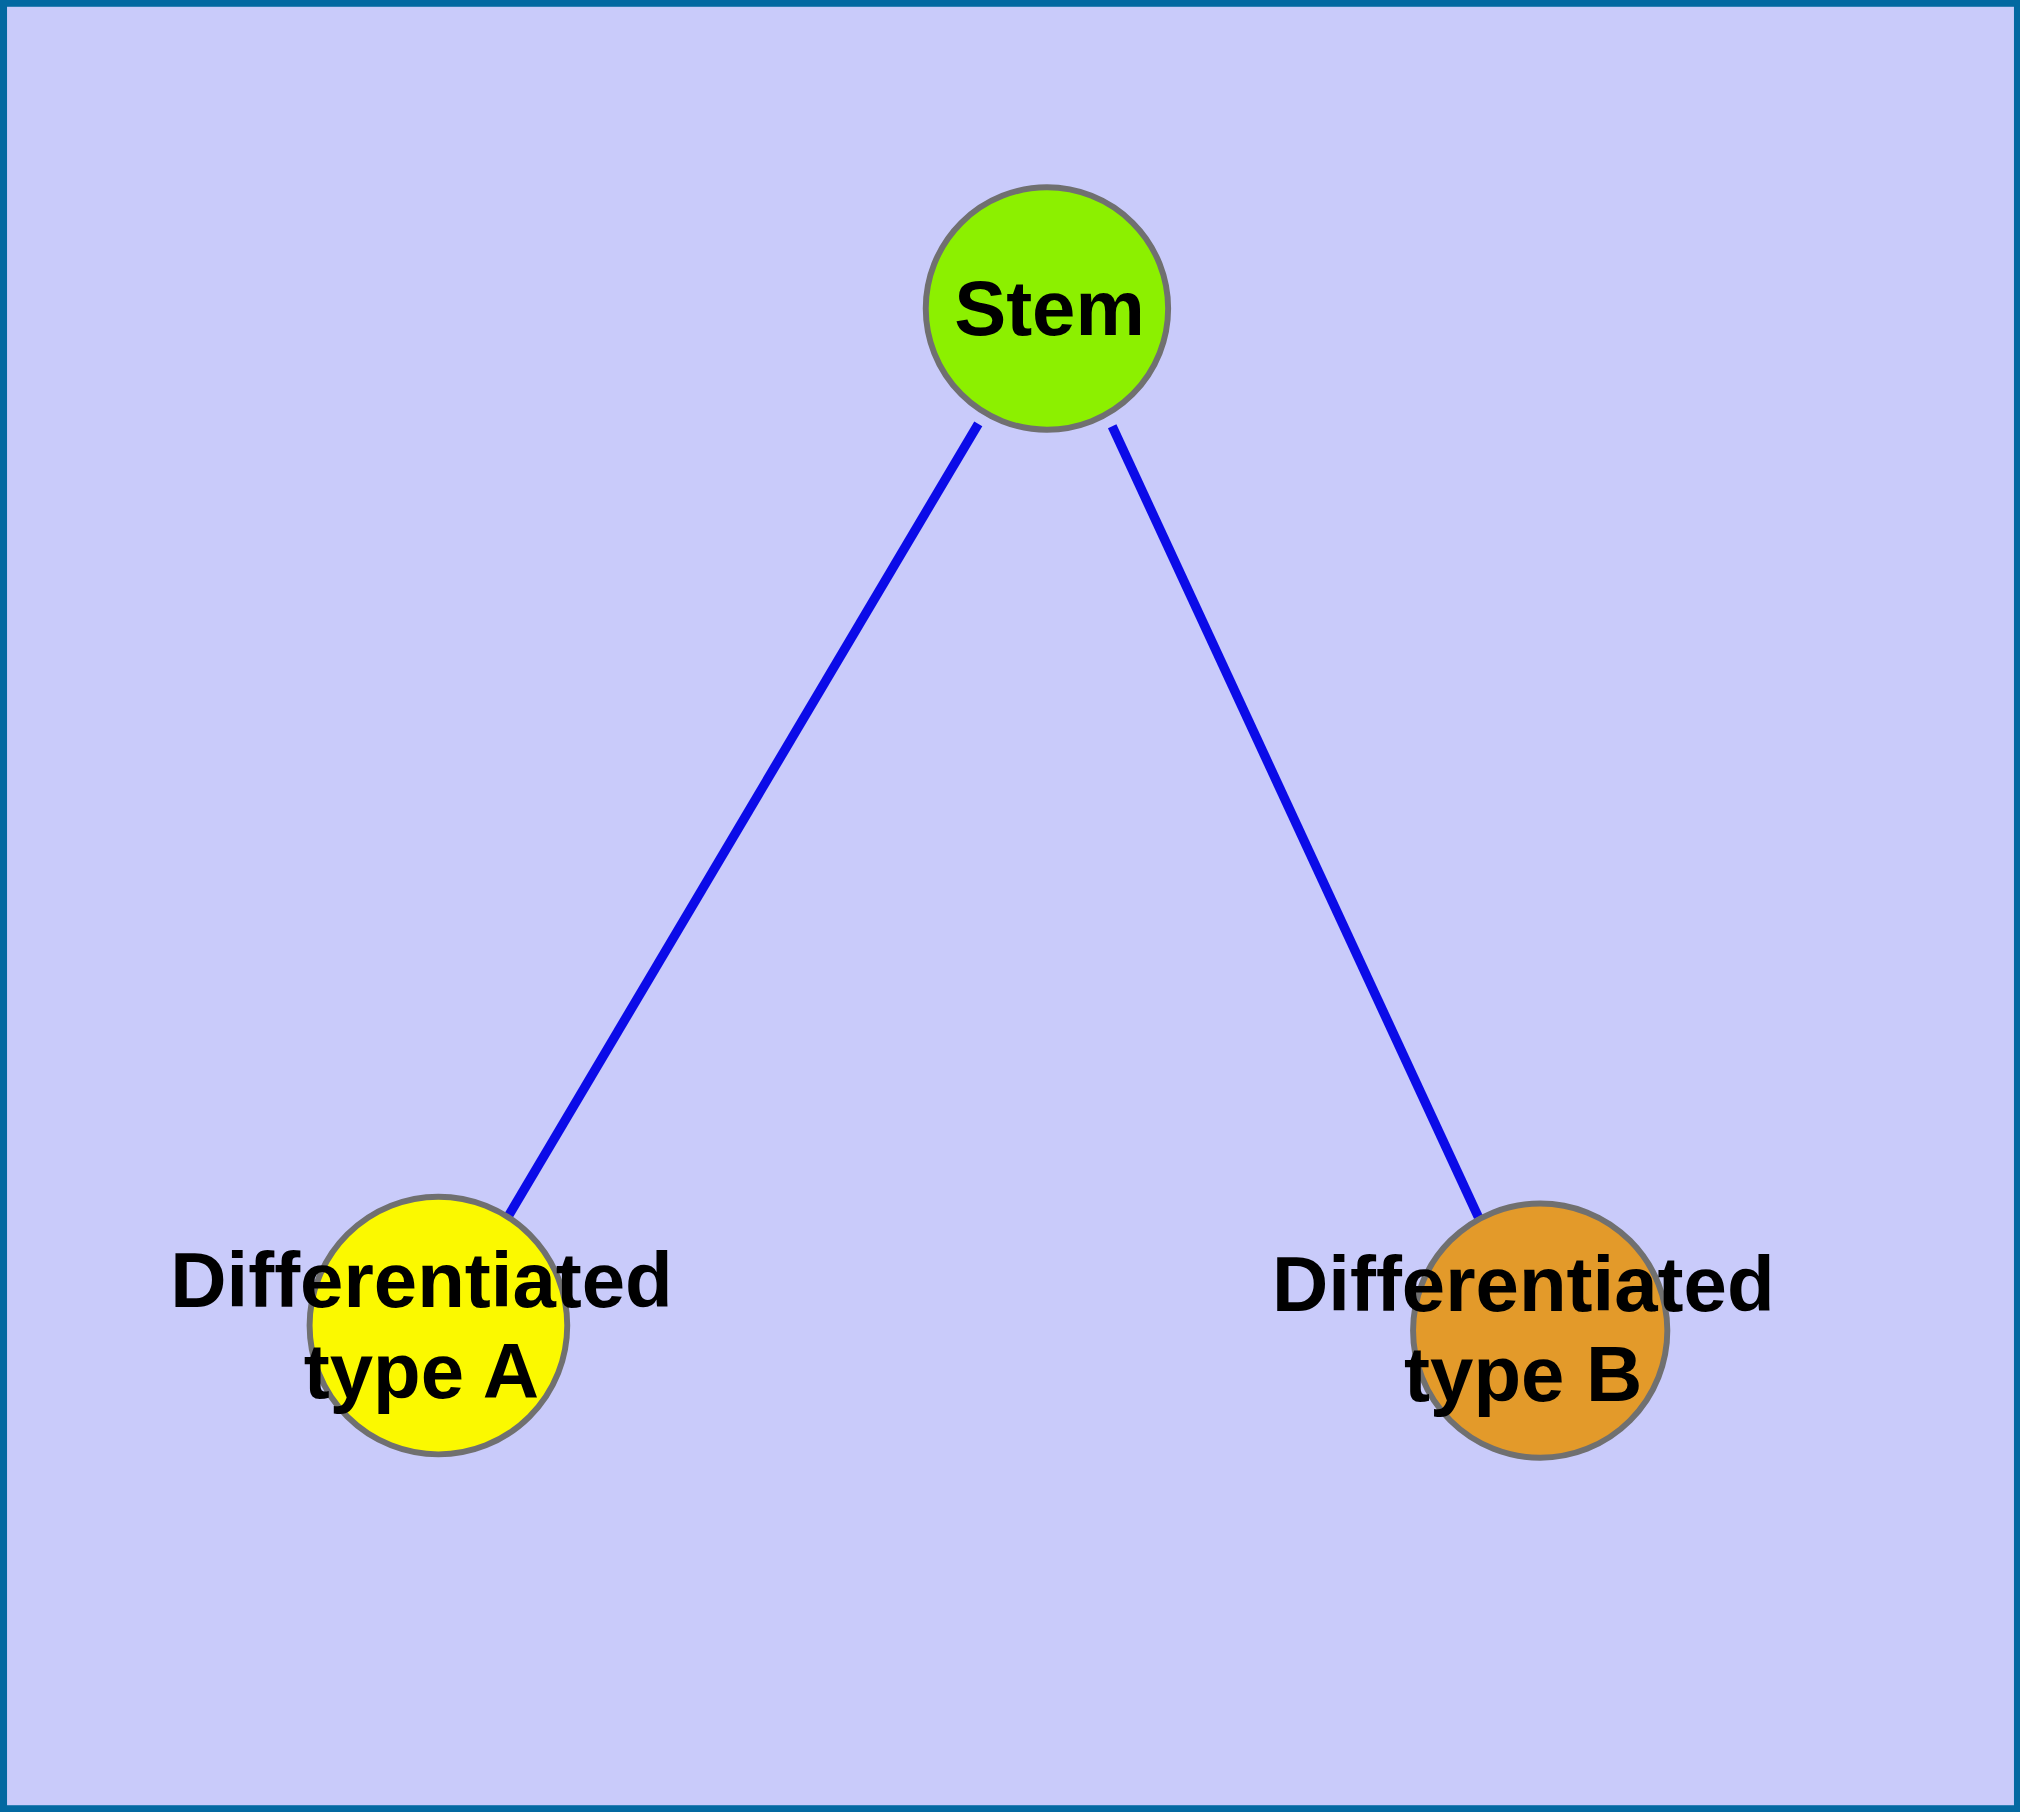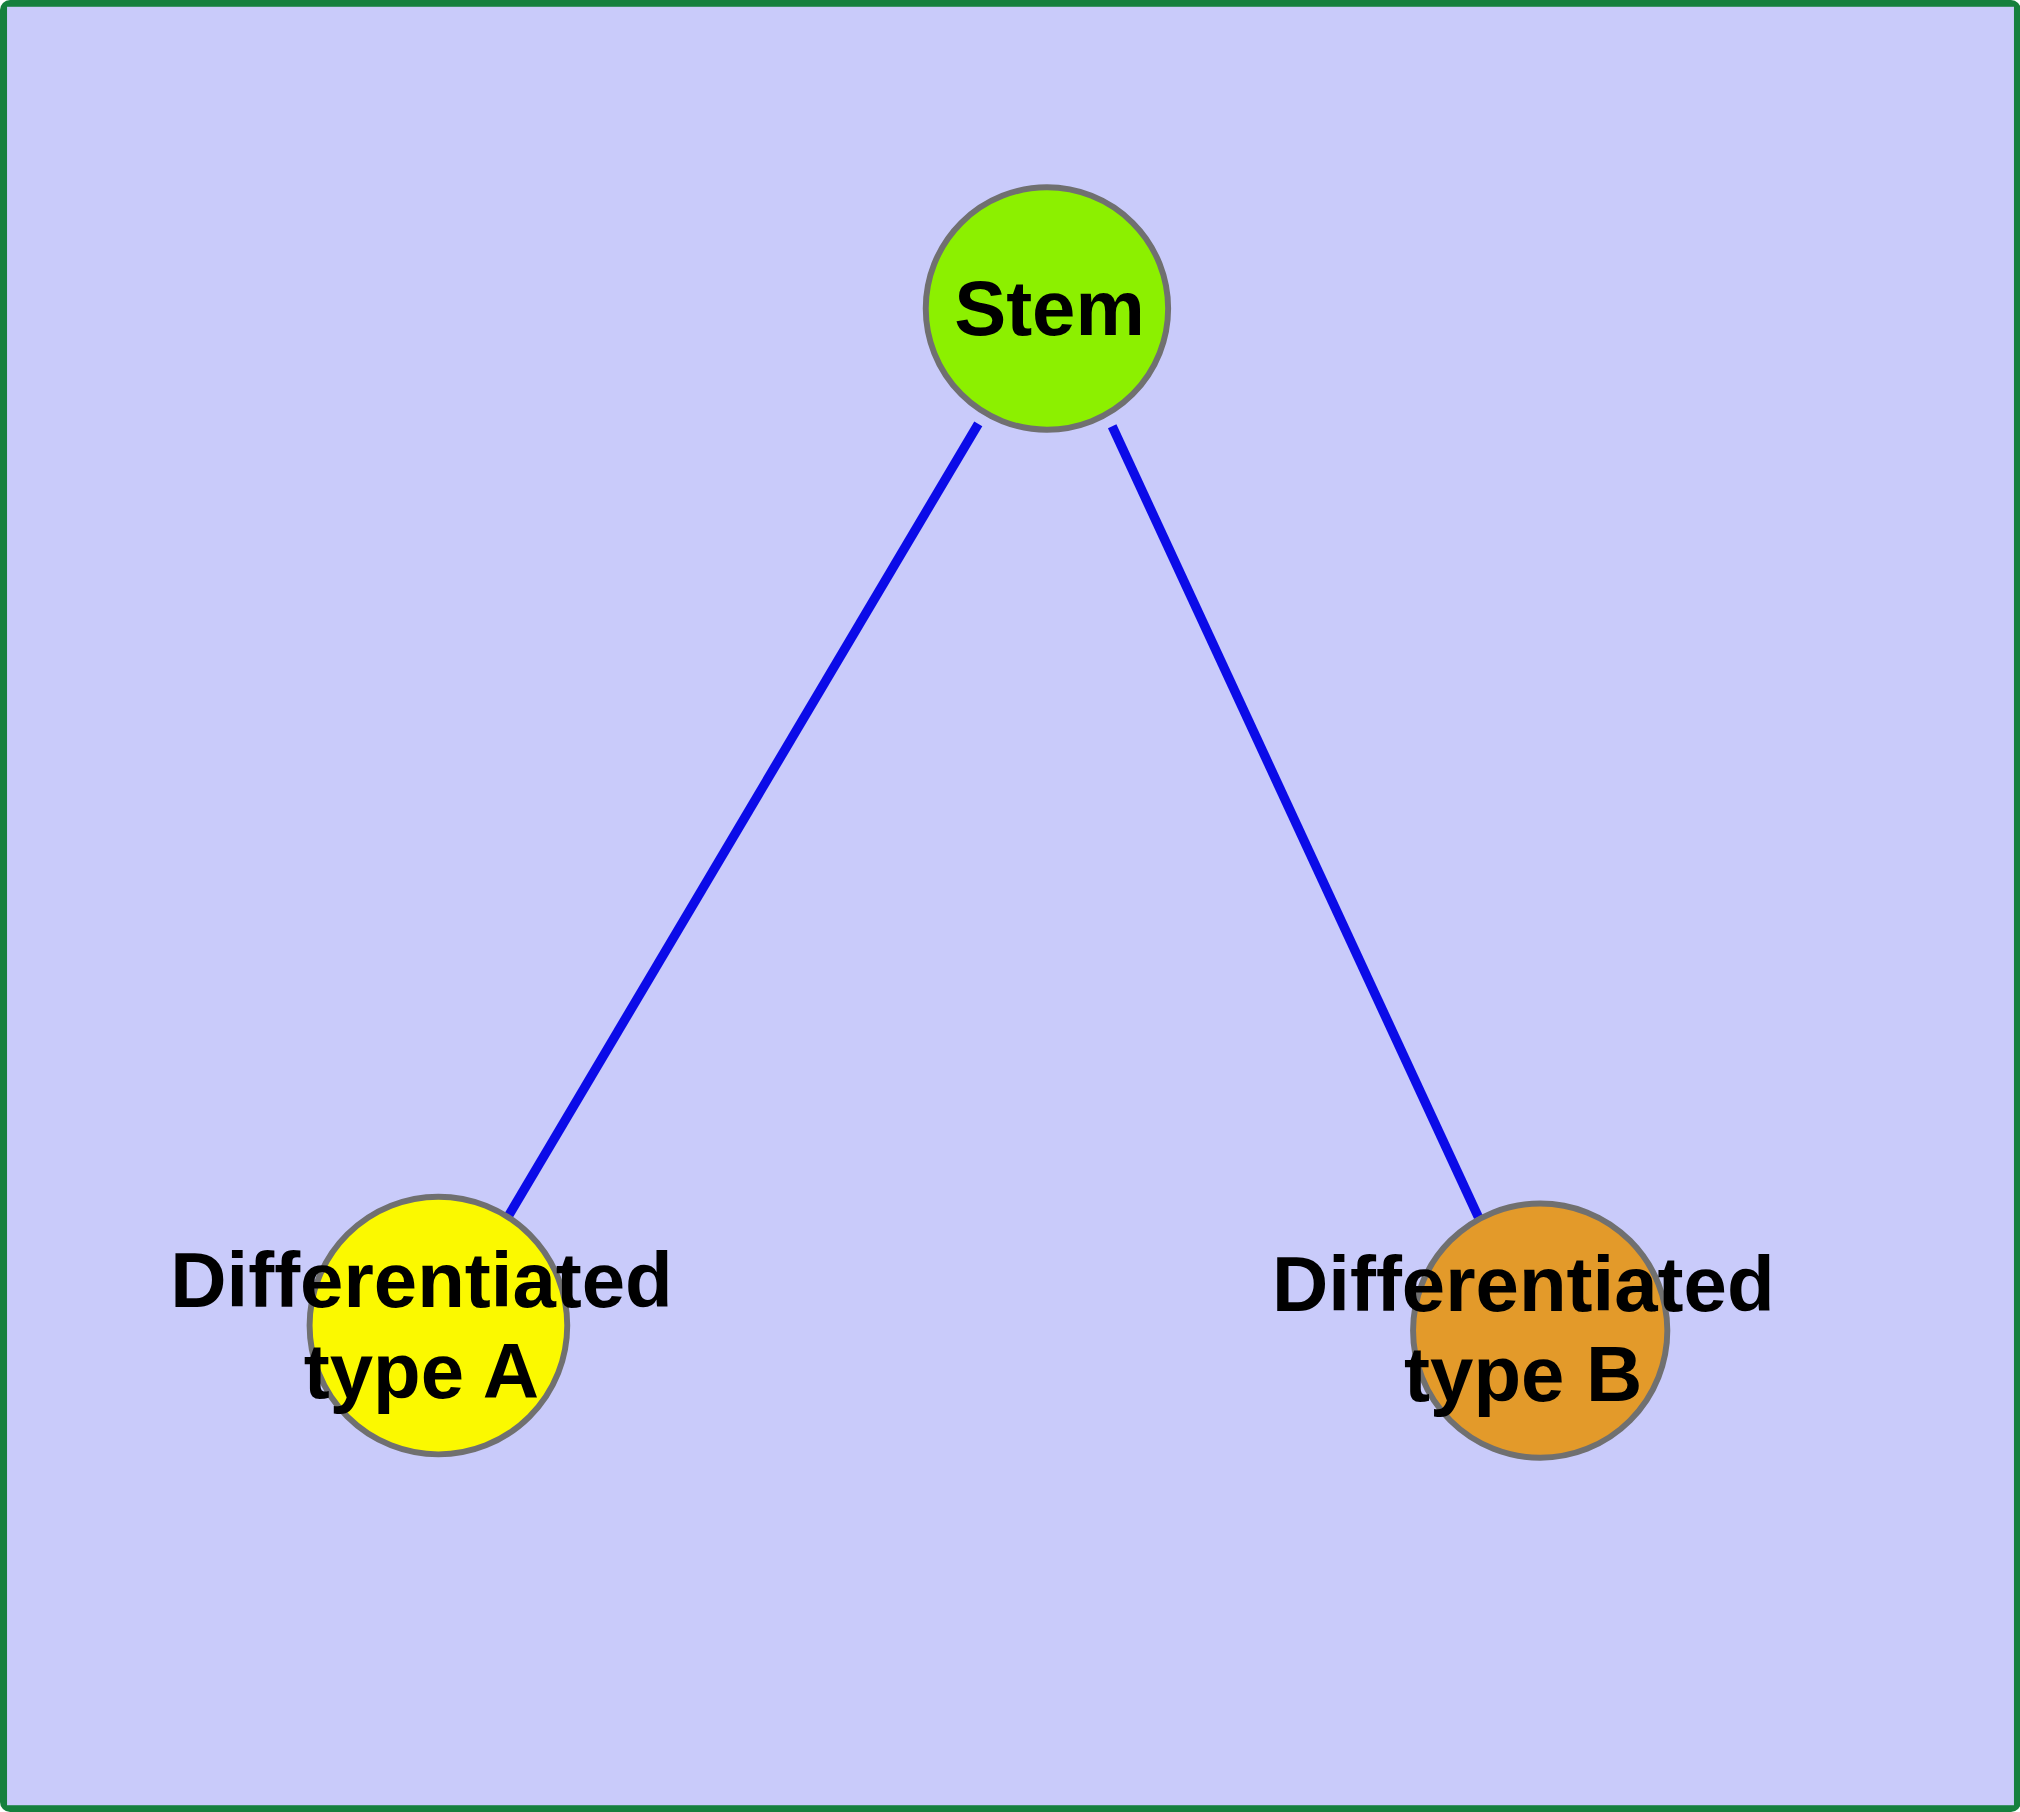--- a/index.html
+++ b/index.html
@@ -29,21 +29,21 @@
     font-weight: bold;
     fill: #000000;
     text-anchor: middle;
     dominant-baseline: central;
     paint-order: normal;
   }
 </style>
 </head>
 <body>
 
-<div id="graph-canvas" style="background: #15803d; border-radius: 10px;">
+<div id="graph-canvas" style="background: #0369a1;">
   <svg id="graph-svg" viewBox="0 0 2384 2138" xmlns="http://www.w3.org/2000/svg">
 
     <rect id="bg-rect" x="8" y="8" width="2368" height="2122" fill="#c9cbfa"></rect>
 
     <g id="edges-group">
         <line x1="1154" y1="500" x2="600" y2="1434" stroke="#0b0be8" stroke-width="11" stroke-linecap="butt"></line>
         <line x1="1312" y1="503" x2="1744" y2="1436" stroke="#0b0be8" stroke-width="11" stroke-linecap="butt"></line>
       </g>
     <g id="nodes-group">
         <g>

